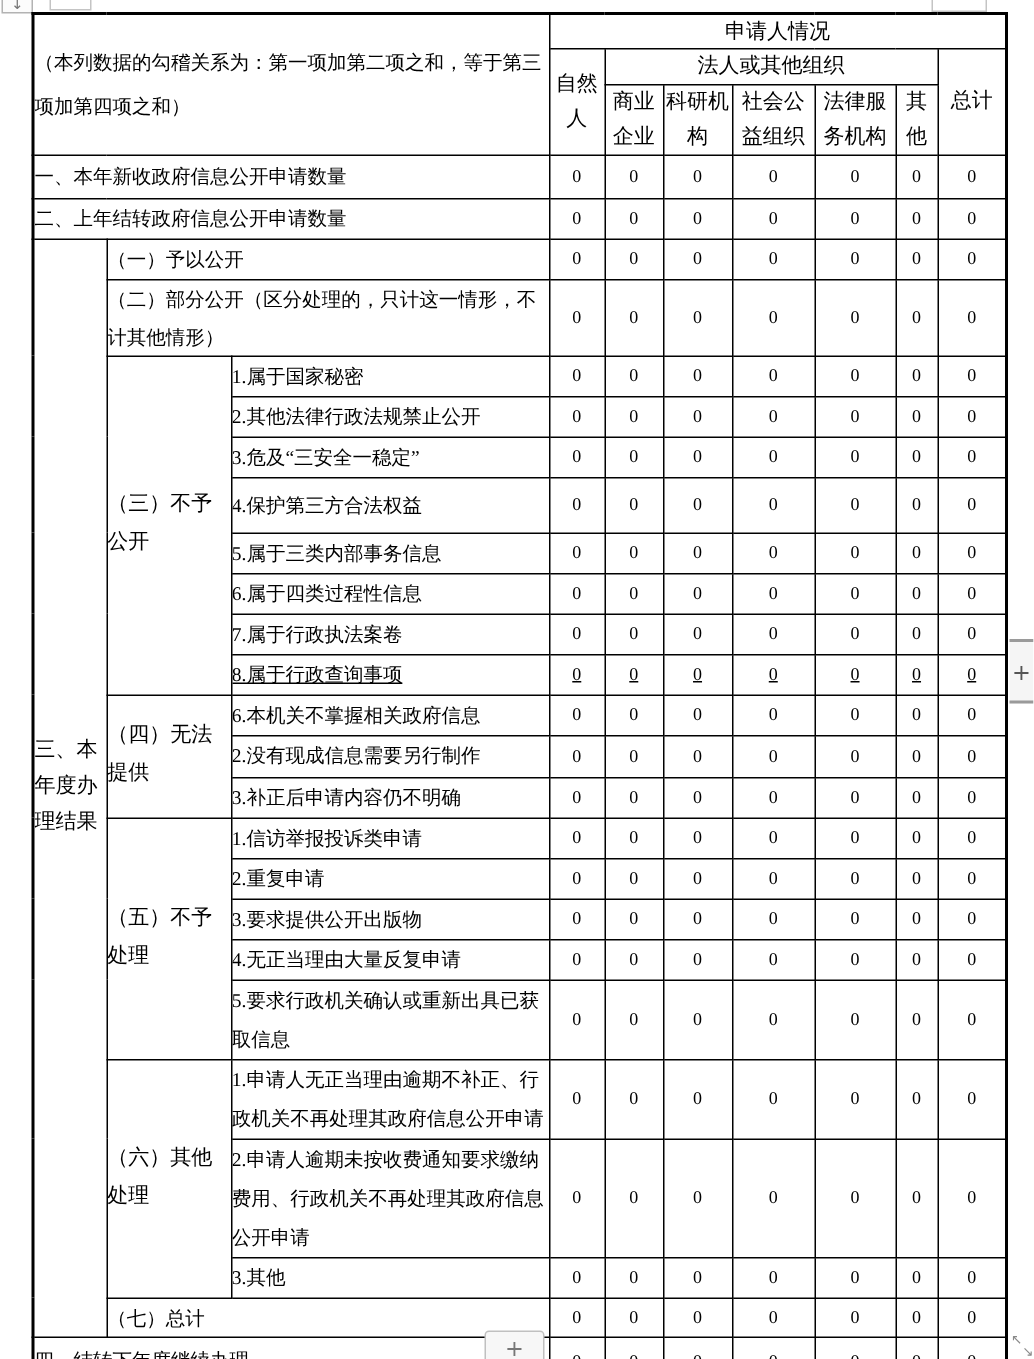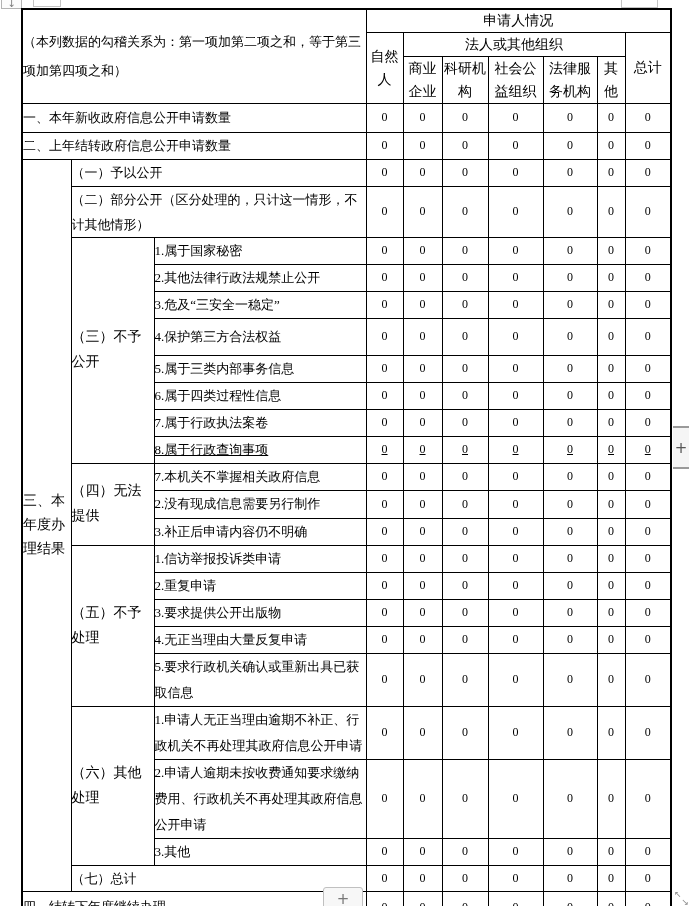--- a/index.html
+++ b/index.html
@@ -221,21 +221,21 @@
         <td class="num">0</td>
         <td class="num">0</td>
         <td class="num">0</td>
         <td class="num">0</td>
         <td class="num">0</td>
         <td class="num">0</td>
         <td class="num">0</td>
       </tr>
       <tr style="height: 25px;">
         <td rowspan="3" class="colb">（四）无法提供</td>
-        <td class="colc">7.本机关不掌握相关政府信息</td>
+        <td class="colc">6.本机关不掌握相关政府信息</td>
         <td class="num">0</td>
         <td class="num">0</td>
         <td class="num">0</td>
         <td class="num">0</td>
         <td class="num">0</td>
         <td class="num">0</td>
         <td class="num">0</td>
       </tr>
       <tr style="height: 28px;">
         <td class="colc">2.没有现成信息需要另行制作</td>

